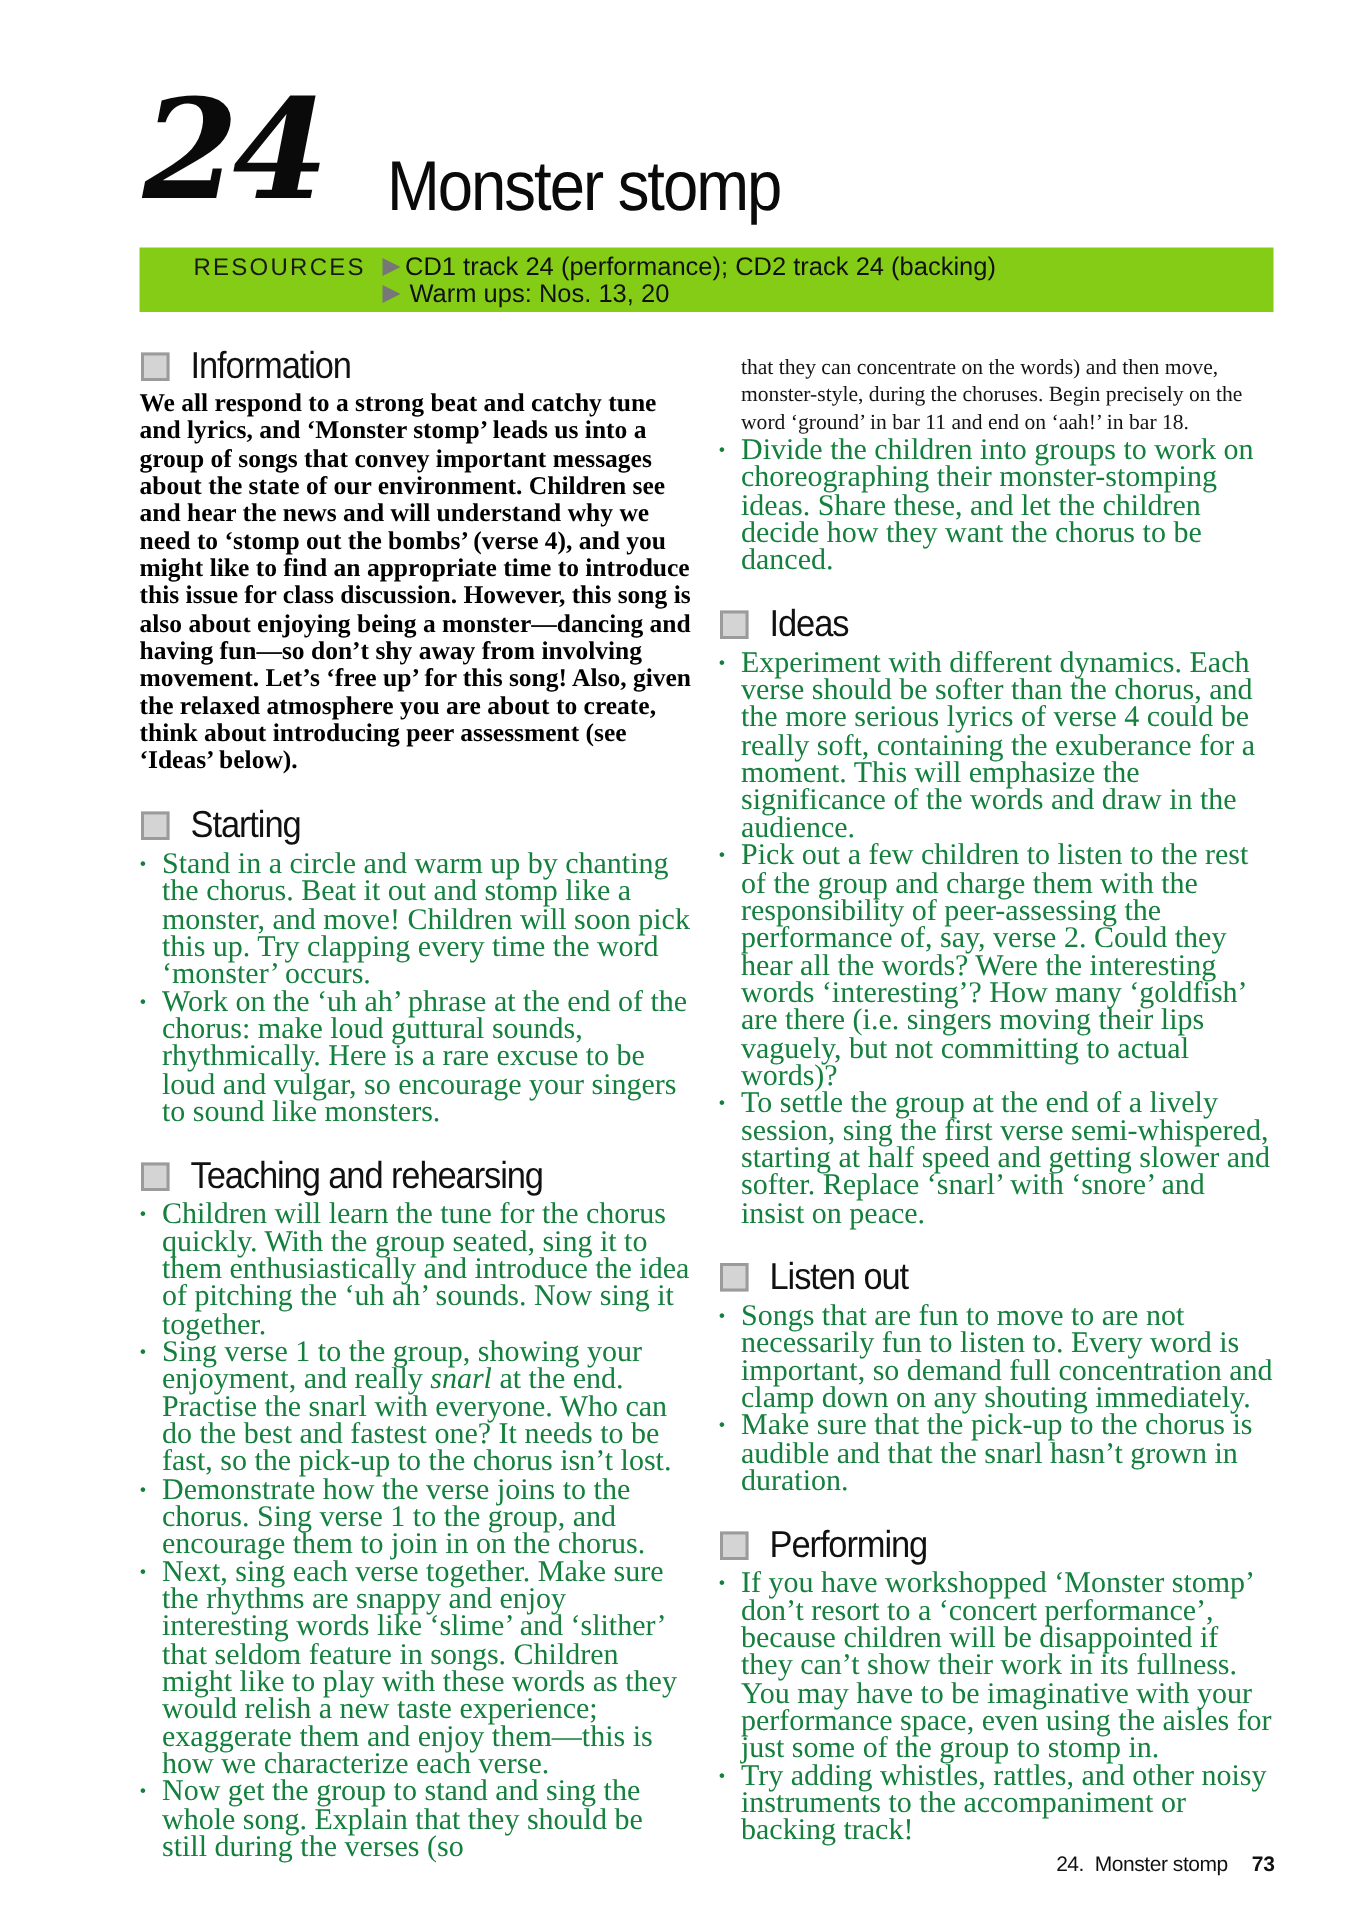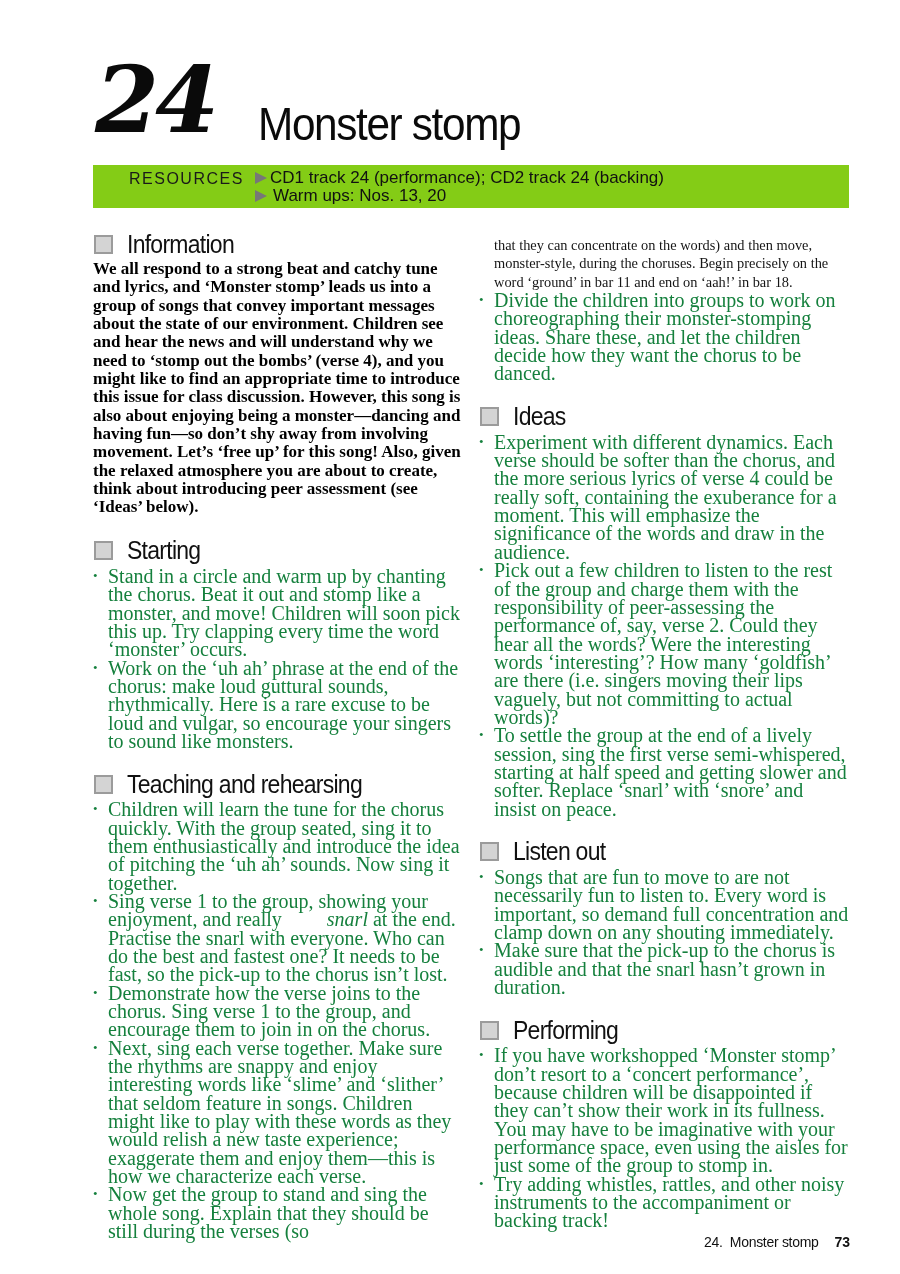--- a/index.html
+++ b/index.html
@@ -23,21 +23,21 @@
   .section { margin: 0; }
   .sec-head { display: flex; align-items: center; height: 32px; margin-bottom: 0px; }
   .sec-icon { width: 15px; height: 15px; background: #d4d4d4; border: 2px solid #9b9b9b; box-sizing: content-box; margin-right: 14px; margin-left: 1px; }
   .sec-title { font-family: "Liberation Sans", sans-serif; font-size: 25px; letter-spacing: -0.8px; color: #111; transform: scaleX(0.92); transform-origin: left center; white-space: nowrap; }
 
   .para { font-family: "Liberation Serif", serif; font-size: 17px; line-height: 18.35px; margin: 0; color: #000000; font-weight: bold; }
   ul.bullets { list-style: none; margin: 0; padding: 0; }
   ul.bullets li { position: relative; padding-left: 15px; font-family: Liberation Serif, serif; font-size: 20px; line-height: 18.35px; color: #15803d; }
   ul.bullets li::before { content: "\2022"; position: absolute; left: 0; top: 0; font-size: 13px; }
   .cont { padding-left: 15px; font-family: "Liberation Serif", serif; font-size: 14.4px; line-height: 18.35px; color: #151515; }
-  em { font-style: italic; margin-left: 40px; }
+  em { font-style: italic; }
 
   .gap { height: 18px; }
 
   .footer { position: absolute; left: 600px; top: 1190px; width: 250px; text-align: right; font-family: "Liberation Sans", sans-serif; font-size: 14px; color: #111; white-space: nowrap; margin-top: 44px; }
   .footer .chap { letter-spacing: -0.3px; }
   .footer .pnum { font-weight: bold; margin-left: 12px; }
 </style>
 </head>
 <body>
 

